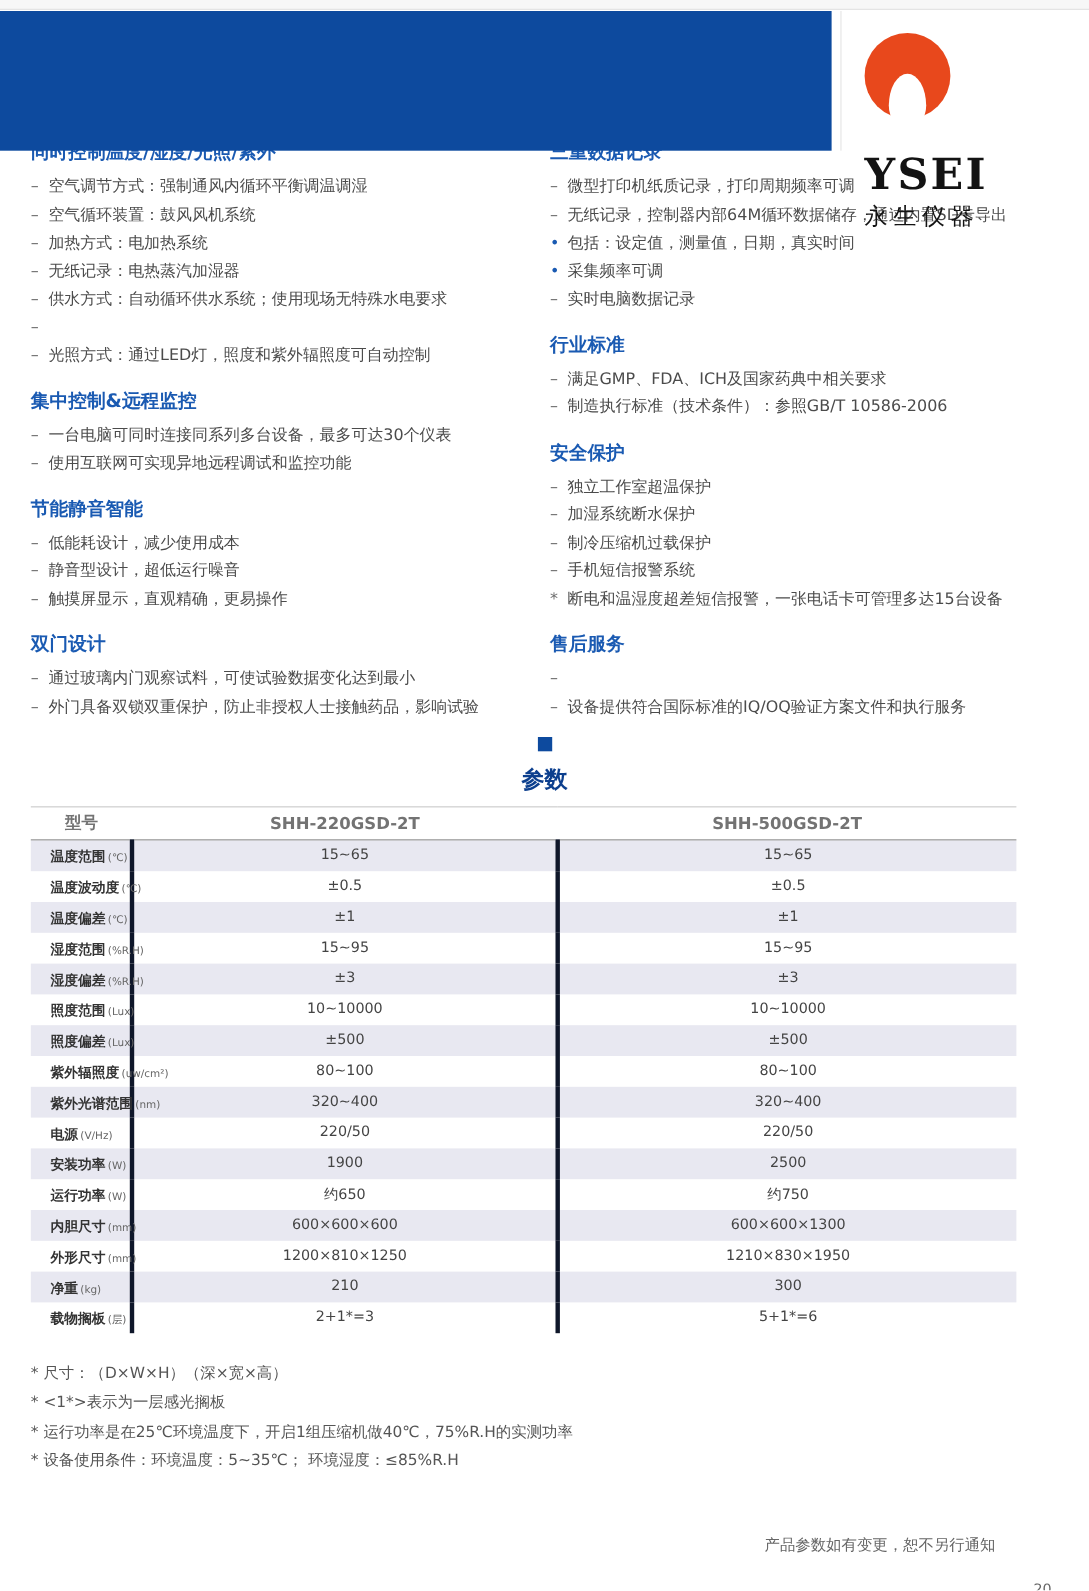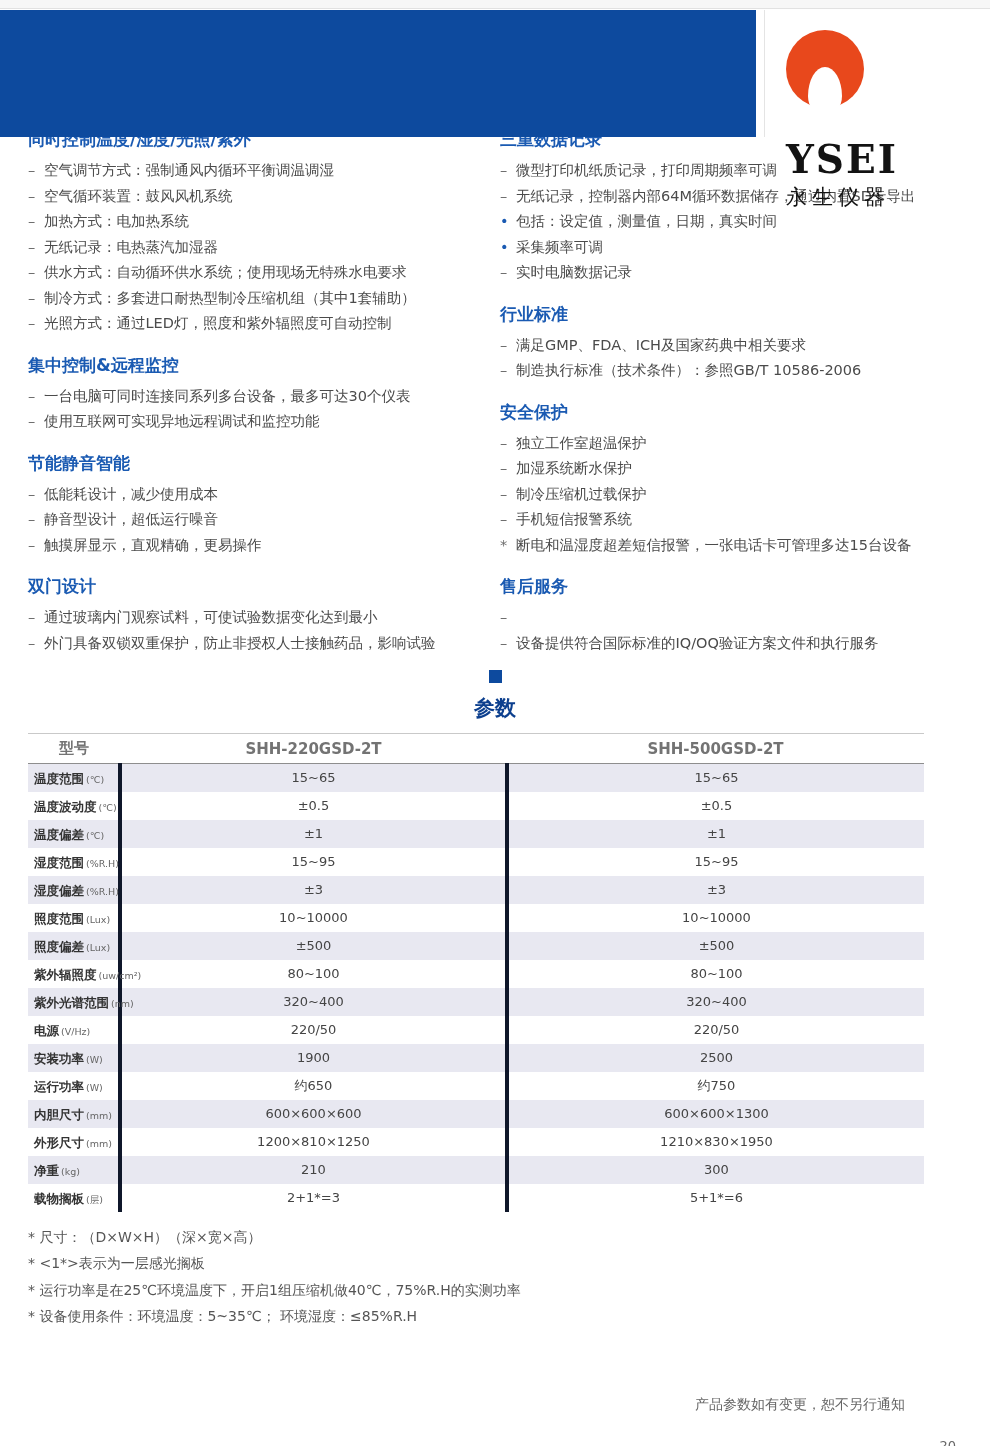--- a/index.html
+++ b/index.html
@@ -38,27 +38,27 @@
   
   .params { margin-top:14px; }
   .spec-table { width:896px; border-collapse:collapse; margin-top:11px; border-top:1px solid #c9c9c9; table-layout:fixed; }
   .spec-table thead th { height:30px; border-bottom:1px solid #8e8e8e; font-size:15px; color:#737373; font-weight:bold; vertical-align:middle; }
   .col-label { width:92px; }
   .col-m1 { width:387px; }
   .col-m2 { width:417px; }
   .spec-table tbody td { height:28px; vertical-align:middle; }
   .spec-table tbody tr:nth-of-type(odd) td { background:#e8e8f1; }
   .spec-table tbody td + td { border-left:4px solid #0f172a; }
-  .rlabel { padding-left:6px; white-space:nowrap; overflow:visible; }
+  .rlabel { padding-left:18px; white-space:nowrap; overflow:visible; }
   .rlabel .lbl { font-weight:bold; color:#333; font-size:12.5px; }
   .rlabel .runit { font-size:9.5px; color:#666; margin-left:2px; }
   .rval { text-align:center; color:#444; font-size:13px; }
 
   
-  .notes { margin-top:12px; }
+  .notes { margin-top:24px; }
   .note { font-size:14px; color:#555; line-height:26.5px; }
   .disclaimer { position:absolute; right:85px; bottom:32px; font-size:14px; color:#666; }
   .pagenum { position:absolute; right:34px; bottom:0; height:7px; overflow:hidden; font-size:13px; color:#666; line-height:14px; }
 </style>
 </head>
 <body>
 
 <div class="top-strip"></div>
 <div class="blue-bar"></div>
 <div class="header-vline"></div>
@@ -100,21 +100,20 @@
             <div class="fitem">
               <span class="marker">–</span>
               <span class="ftext">无纸记录：电热蒸汽加湿器</span>
             </div>
             <div class="fitem">
               <span class="marker">–</span>
               <span class="ftext">供水方式：自动循环供水系统；使用现场无特殊水电要求</span>
             </div>
             <div class="fitem">
               <span class="marker">–</span>
-              <span class="ftext">制冷方式：多套进口耐热型制冷压缩机组（其中1套辅助）</span>
             </div>
             <div class="fitem">
               <span class="marker">–</span>
               <span class="ftext">光照方式：通过LED灯，照度和紫外辐照度可自动控制</span>
             </div>
           </div>
       </div>
       <div class="fgroup">
         <h3>集中控制&amp;远程监控</h3>
         <div>

